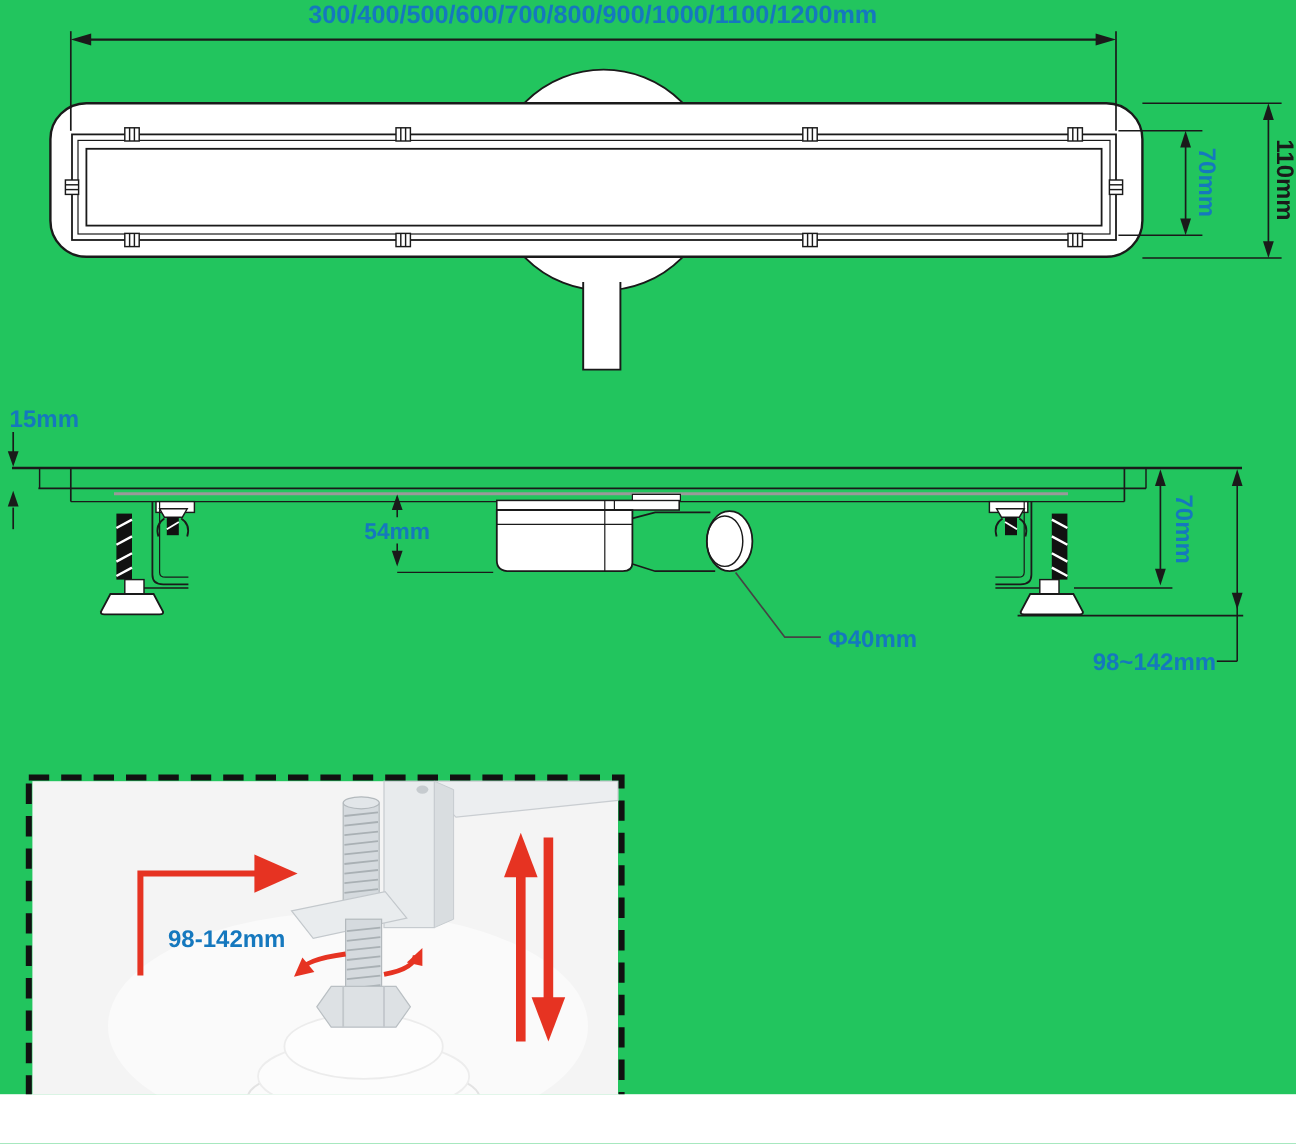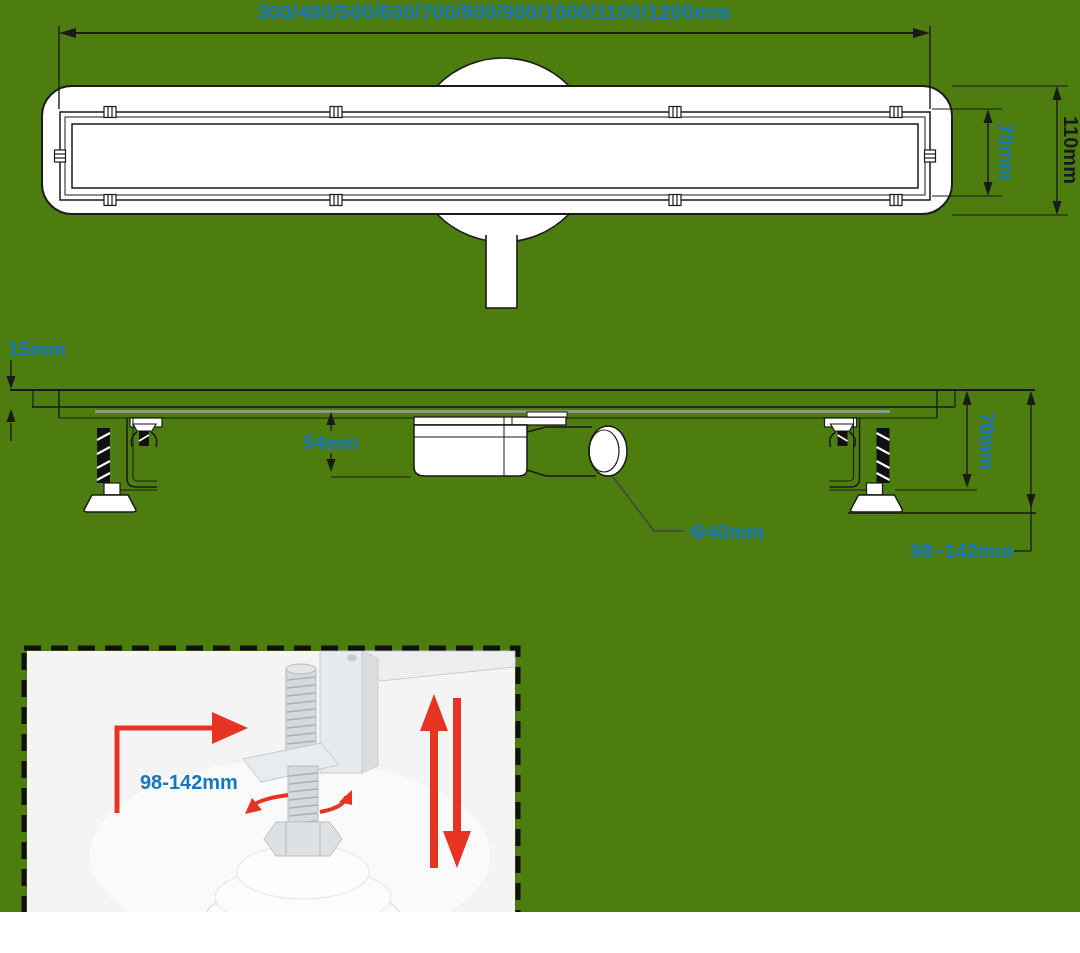--- a/index.html
+++ b/index.html
@@ -1,16 +1,16 @@
 <!DOCTYPE html>
 <html><head>
 <meta charset="utf-8">
 <style>
   html,body{margin:0;padding:0;background:#ffffff;}
-  #stage{position:relative;width:1080px;height:912px;background:#4d7c0f;overflow:hidden;}
+  #stage{position:relative;width:1080px;height:912px;background:#22c55e;overflow:hidden;}
   svg{display:block;}
   .dln{stroke:#1a1a1a;fill:none;}
   .dimtxt{font-family:"Liberation Sans",sans-serif;font-weight:bold;font-size:20px;}
   .dimtxt-lg{font-family:"Liberation Sans",sans-serif;font-weight:bold;font-size:21px;}
   .dimtxt-sm{font-family:"Liberation Sans",sans-serif;font-weight:bold;font-size:19px;}
 </style>
 </head>
 <body>
 
 <div id="stage">

